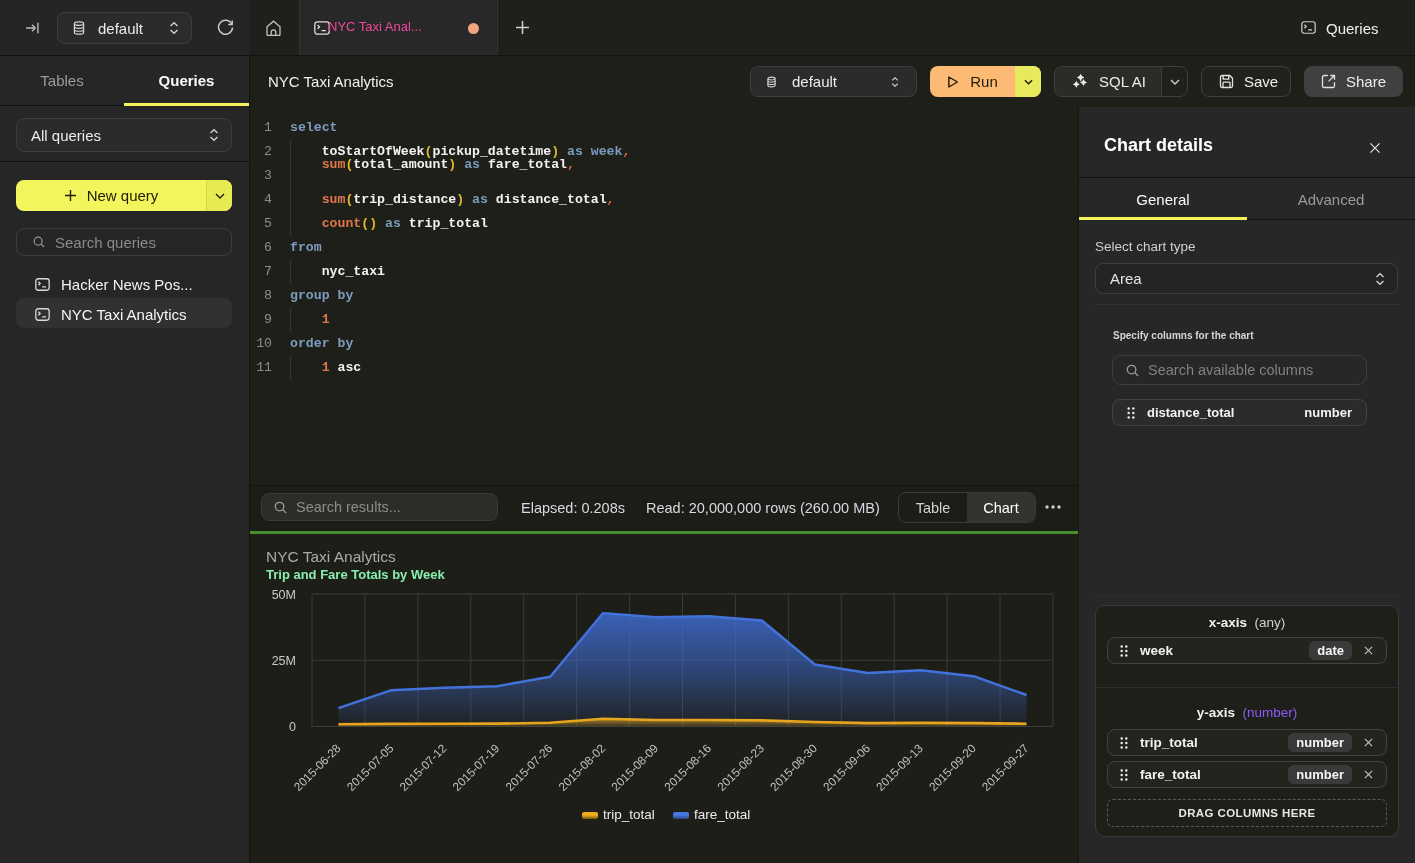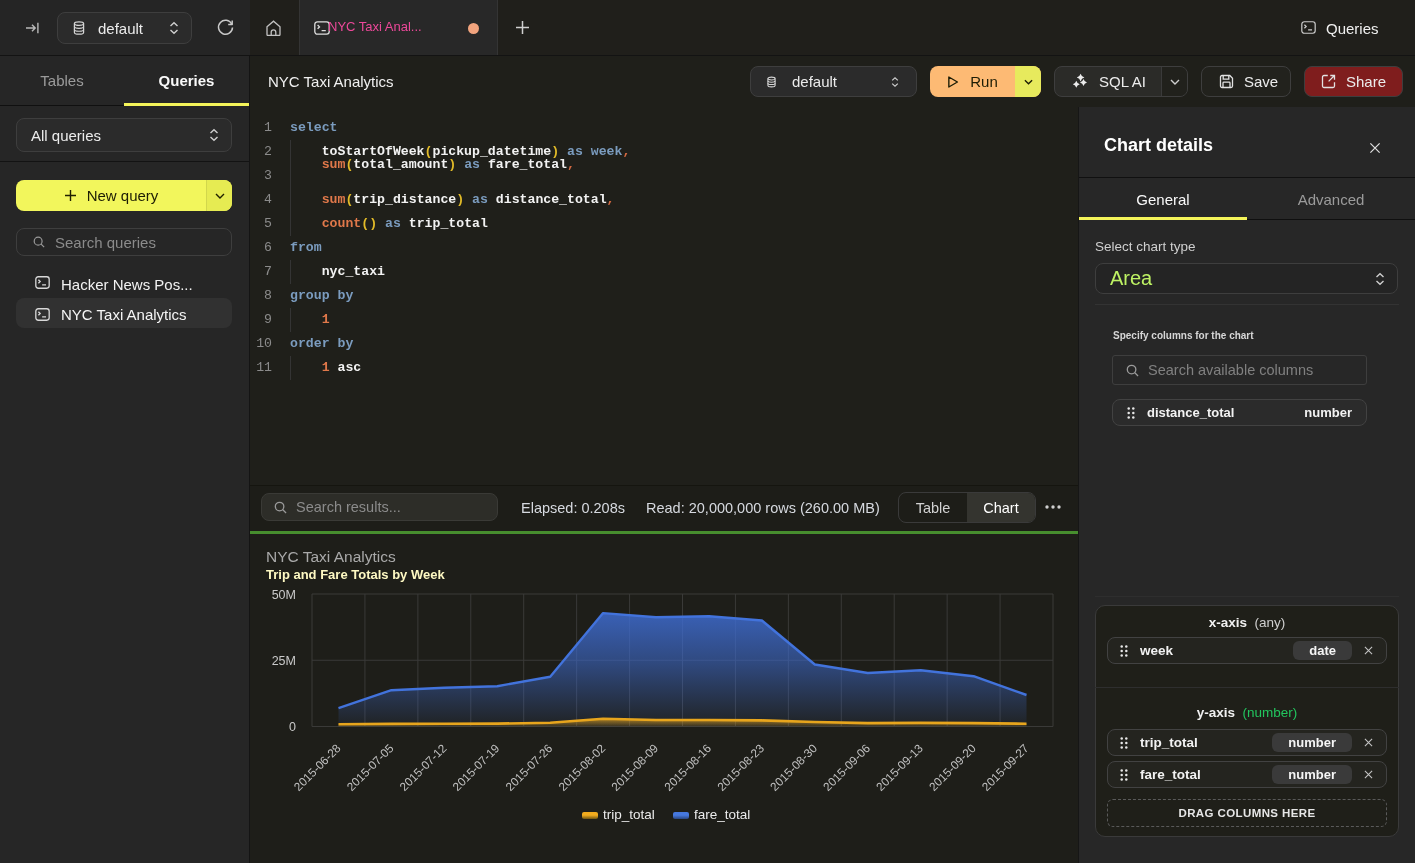--- a/index.html
+++ b/index.html
@@ -23,21 +23,21 @@
 .ln{position:absolute;width:22px;text-align:right;color:#8b8b8b;height:24px;line-height:24px;font-family:"Liberation Mono",monospace;font-size:13.2px}
 .kw{color:#7b9cbf}.fn{color:#e0784a}.pa{color:#e2bb28}.id{color:#f2f2f2}.op{color:#d56a42}.nu{color:#e0784a}
 .ig{position:absolute;width:1px;background:#343434}
 
 #resbar{left:250px;top:485px;width:828px;height:46px;background:#1d1d18;border-top:1px solid #15150f}
 
 #chartarea{left:250px;top:531px;width:828px;height:332px;background:#1e1e19;border-top:3px solid #478e2e}
 
 #rpanel{left:1078px;top:107px;width:337px;height:756px;background:#272727;border-left:1px solid #161616}
 .chip{position:absolute;border:1px solid #424242;border-radius:8px;background:#24241f;display:flex;align-items:center}
-.tag{background:#3a3a3a;border-radius:6px;color:#f5f5f5;font-weight:bold;font-size:13px;padding:2px 16px}
+.tag{background:#3a3a3a;border-radius:6px;color:#f5f5f5;font-weight:bold;font-size:13px;padding:2px 8px}
 </style>
 </head>
 <body>
 
 <div id="topbar" class="abs"></div>
 <div id="tabstrip" class="abs"></div>
 <div id="activetab" class="abs"></div>
 
 <svg class="abs" style="left:25px;top:22px" width="14" height="12" viewBox="0 0 14 12" fill="none" stroke="#b9b9b9" stroke-width="1.4">
 <path d="M1 6h9M7 2.8 10.2 6 7 9.2M12.9 0.8v10.4"></path>
@@ -112,21 +112,21 @@
 </div>
 
 <div class="abs" style="left:16px;top:228px;width:216px;height:28px;border:1px solid #3e3e3e;border-radius:8px;background:#262626;display:flex;align-items:center">
   <svg style="margin-left:16px" width="12" height="12" viewBox="0 0 14 14" fill="none" stroke="#9a9a9a" stroke-width="1.4">
       <circle cx="6" cy="6" r="4.6"></circle>
       <path d="M9.5 9.5 13 13"></path>
     </svg>
   <span style="margin-left:10px;color:#8b8b8b;font-size:15px">Search queries</span>
 </div>
 
-<div class="abs" style="left:35px;top:276px;display:flex;">
+<div class="abs" style="left:35px;top:276px;display:flex;align-items:center">
   <svg width="15" height="13" viewBox="0 0 16 14" fill="none" stroke="#d8d8d8" stroke-width="1.4">
       <rect x="0.8" y="0.8" width="14.4" height="12.4" rx="2.6"></rect>
       <path d="M3.6 4l1.9 1.9-1.9 1.9M7.6 9.6h4.2"></path>
     </svg>
   <span style="margin-left:11px;color:#f2f2f2;font-size:15px">Hacker News Pos...</span>
 </div>
 <div class="abs" style="left:16px;top:298px;width:216px;height:30px;background:#313131;border-radius:8px"></div>
 <div class="abs" style="left:35px;top:306px;display:flex;align-items:center">
   <svg width="15" height="13" viewBox="0 0 16 14" fill="none" stroke="#d8d8d8" stroke-width="1.4">
       <rect x="0.8" y="0.8" width="14.4" height="12.4" rx="2.6"></rect>
@@ -182,21 +182,21 @@
 </div>
 
 <div class="abs btn" style="left:1201px;top:66px;width:90px;height:31px;background:#22221d">
   <svg style="margin-left:17px" width="15" height="15" viewBox="0 0 15 15" fill="none" stroke="#e2e2e2" stroke-width="1.3">
     <path d="M1.5 3a1.5 1.5 0 0 1 1.5-1.5h7.8L13.5 4.2V12a1.5 1.5 0 0 1-1.5 1.5H3A1.5 1.5 0 0 1 1.5 12z"></path>
     <path d="M4.2 1.6v3.6h5.6V1.6M4 13.4V9a.8.8 0 0 1 .8-.8h5.4a.8.8 0 0 1 .8.8v4.4"></path>
   </svg>
   <span style="margin-left:10px">Save</span>
 </div>
 
-<div class="abs btn" style="left:1304px;top:66px;width:99px;height:31px;background:#7f1d1d">
+<div class="abs btn" style="left:1304px;top:66px;width:99px;height:31px;background:#404040">
   <svg style="margin-left:16px" width="15" height="15" viewBox="0 0 15 15" fill="none" stroke="#e2e2e2" stroke-width="1.3">
     <path d="M13.5 8.2V12a1.5 1.5 0 0 1-1.5 1.5H3A1.5 1.5 0 0 1 1.5 12V3A1.5 1.5 0 0 1 3 1.5h3.8"></path>
     <path d="M9.3 1.5h4.2v4.2M13.2 1.8 7.6 7.4"></path>
   </svg>
   <span style="margin-left:10px">Share</span>
 </div>
 
 <div id="editor" class="abs"></div>
 <div class="ln" style="left:250px;top:116px">1</div>
 <div class="cl" style="left:290px;top:116px"><span class="kw">select</span></div>
@@ -278,49 +278,49 @@
 <text x="409.0" y="215" text-anchor="end" font-size="11.8" fill="#c2c2c2" font-family="Liberation Sans, sans-serif" transform="rotate(-45 409.0 215)">2015-08-09</text>
 <text x="462.0" y="215" text-anchor="end" font-size="11.8" fill="#c2c2c2" font-family="Liberation Sans, sans-serif" transform="rotate(-45 462.0 215)">2015-08-16</text>
 <text x="514.9" y="215" text-anchor="end" font-size="11.8" fill="#c2c2c2" font-family="Liberation Sans, sans-serif" transform="rotate(-45 514.9 215)">2015-08-23</text>
 <text x="567.8" y="215" text-anchor="end" font-size="11.8" fill="#c2c2c2" font-family="Liberation Sans, sans-serif" transform="rotate(-45 567.8 215)">2015-08-30</text>
 <text x="620.8" y="215" text-anchor="end" font-size="11.8" fill="#c2c2c2" font-family="Liberation Sans, sans-serif" transform="rotate(-45 620.8 215)">2015-09-06</text>
 <text x="673.7" y="215" text-anchor="end" font-size="11.8" fill="#c2c2c2" font-family="Liberation Sans, sans-serif" transform="rotate(-45 673.7 215)">2015-09-13</text>
 <text x="726.6" y="215" text-anchor="end" font-size="11.8" fill="#c2c2c2" font-family="Liberation Sans, sans-serif" transform="rotate(-45 726.6 215)">2015-09-20</text>
 <text x="779.5" y="215" text-anchor="end" font-size="11.8" fill="#c2c2c2" font-family="Liberation Sans, sans-serif" transform="rotate(-45 779.5 215)">2015-09-27</text>
 </svg>
 <div class="abs" style="left:266px;top:548px;color:#a9a9a9;font-size:15.5px">NYC Taxi Analytics</div>
-<div class="abs" style="left:266px;top:567px;color:#fef9c3;font-size:13px;font-weight:bold">Trip and Fare Totals by Week</div>
+<div class="abs" style="left:266px;top:567px;color:#86efac;font-size:13px;font-weight:bold">Trip and Fare Totals by Week</div>
 <div class="abs" style="left:582px;top:812px;width:16px;height:7px;border-radius:2px;background:linear-gradient(#f1ab1e 45%,#6e5413)"></div>
 <div class="abs" style="left:603px;top:807px;color:#ececec;font-size:13.5px">trip_total</div>
 <div class="abs" style="left:673px;top:812px;width:16px;height:7px;border-radius:2px;background:linear-gradient(#4678de 45%,#2a4781)"></div>
 <div class="abs" style="left:694px;top:807px;color:#ececec;font-size:13.5px">fare_total</div>
 
 <div id="rpanel" class="abs"></div>
 <div class="abs" style="left:1104px;top:135px;color:#ffffff;font-size:18px;font-weight:bold">Chart details</div>
 <svg class="abs" style="left:1369px;top:142px" width="12" height="12" viewBox="0 0 13 13" fill="none" stroke="#e0e0e0" stroke-width="1.3">
     <path d="M1.5 1.5l10 10M11.5 1.5l-10 10"></path>
   </svg>
 <div class="abs" style="left:1079px;top:177px;width:336px;height:1px;background:#101010"></div>
 
 <div class="abs" style="left:1079px;top:178px;width:168px;height:42px;display:flex;align-items:center;justify-content:center;color:#fafafa;font-size:15px;font-weight:400">General</div>
 <div class="abs" style="left:1247px;top:178px;width:168px;height:42px;display:flex;align-items:center;justify-content:center;color:#9b9b9b;font-size:15px">Advanced</div>
 <div class="abs" style="left:1079px;top:217px;width:168px;height:3px;background:#f4f45a"></div>
 <div class="abs" style="left:1247px;top:219px;width:168px;height:1px;background:#0f0f0f"></div>
 
 <div class="abs" style="left:1095px;top:239px;color:#cfcfcf;font-size:13.5px;font-weight:500">Select chart type</div>
 <div class="abs select" style="left:1095px;top:263px;width:303px;height:31px;background:#242424">
-  <span style="margin-left:14px;color:#bef264;font-size:20px">Area</span>
+  <span style="margin-left:14px;color:#e5e5e5;font-size:15px">Area</span>
   <svg style="margin-left:auto;margin-right:12px" width="10" height="14" viewBox="0 0 10 14" fill="none" stroke="#cfcfcf" stroke-width="1.4">
     <path d="M1.5 5 5 1.8 8.5 5M1.5 9 5 12.2 8.5 9"></path>
   </svg>
 </div>
 <div class="abs" style="left:1095px;top:304px;width:304px;height:1px;background:#333333"></div>
 
 <div class="abs" style="left:1113px;top:330px;color:#d6d6d6;font-size:10px;font-weight:bold">Specify columns for the chart</div>
-<div class="abs" style="left:1112px;top:355px;width:255px;height:30px;border:1px solid #3e3e3e;border-radius:3px;display:flex;align-items:center">
+<div class="abs" style="left:1112px;top:355px;width:255px;height:30px;border:1px solid #3e3e3e;border-radius:9px;display:flex;align-items:center">
   <svg style="margin-left:13px" width="13" height="13" viewBox="0 0 14 14" fill="none" stroke="#9a9a9a" stroke-width="1.4">
       <circle cx="6" cy="6" r="4.6"></circle>
       <path d="M9.5 9.5 13 13"></path>
     </svg>
   <span style="margin-left:9px;color:#808080;font-size:14.5px">Search available columns</span>
 </div>
 
 <div class="chip" style="left:1112px;top:399px;width:255px;height:27px;background:#2b2b2b">
   <svg style="margin-left:14px" width="8" height="12" viewBox="0 0 8 12" fill="#e8e8e8">
       <circle cx="1.7" cy="1.5" r="1.25"></circle>
@@ -347,21 +347,21 @@
       <circle cx="1.7" cy="10.5" r="1.25"></circle>
       <circle cx="6.3" cy="10.5" r="1.25"></circle>
     </svg>
   <span style="margin-left:12px;color:#f2f2f2;font-size:13.5px;font-weight:bold">week</span>
   <span class="tag" style="margin-left:auto">date</span>
   <svg style="margin:0 13px 0 12px" width="9" height="9" viewBox="0 0 10 10" stroke="#c4c4c4" stroke-width="1.2">
       <path d="M1 1l8 8M9 1 1 9"></path>
     </svg>
 </div>
 <div class="abs" style="left:1095px;top:687px;width:304px;height:1px;background:#2e2e2e"></div>
-<div class="abs" style="left:1095px;top:705px;width:304px;text-align:center;font-size:13.5px;color:#f0f0f0"><b>y-axis</b>&nbsp;&nbsp;<span style="color:#22c55e">(number)</span></div>
+<div class="abs" style="left:1095px;top:705px;width:304px;text-align:center;font-size:13.5px;color:#f0f0f0"><b>y-axis</b>&nbsp;&nbsp;<span style="color:#8b5cf6">(number)</span></div>
 <div class="chip" style="left:1107px;top:729px;width:280px;height:27px">
   <svg style="margin-left:12px" width="8" height="12" viewBox="0 0 8 12" fill="#e8e8e8">
       <circle cx="1.7" cy="1.5" r="1.25"></circle>
       <circle cx="6.3" cy="1.5" r="1.25"></circle>
       <circle cx="1.7" cy="6" r="1.25"></circle>
       <circle cx="6.3" cy="6" r="1.25"></circle>
       <circle cx="1.7" cy="10.5" r="1.25"></circle>
       <circle cx="6.3" cy="10.5" r="1.25"></circle>
     </svg>
   <span style="margin-left:12px;color:#f2f2f2;font-size:13.5px;font-weight:bold">trip_total</span>

